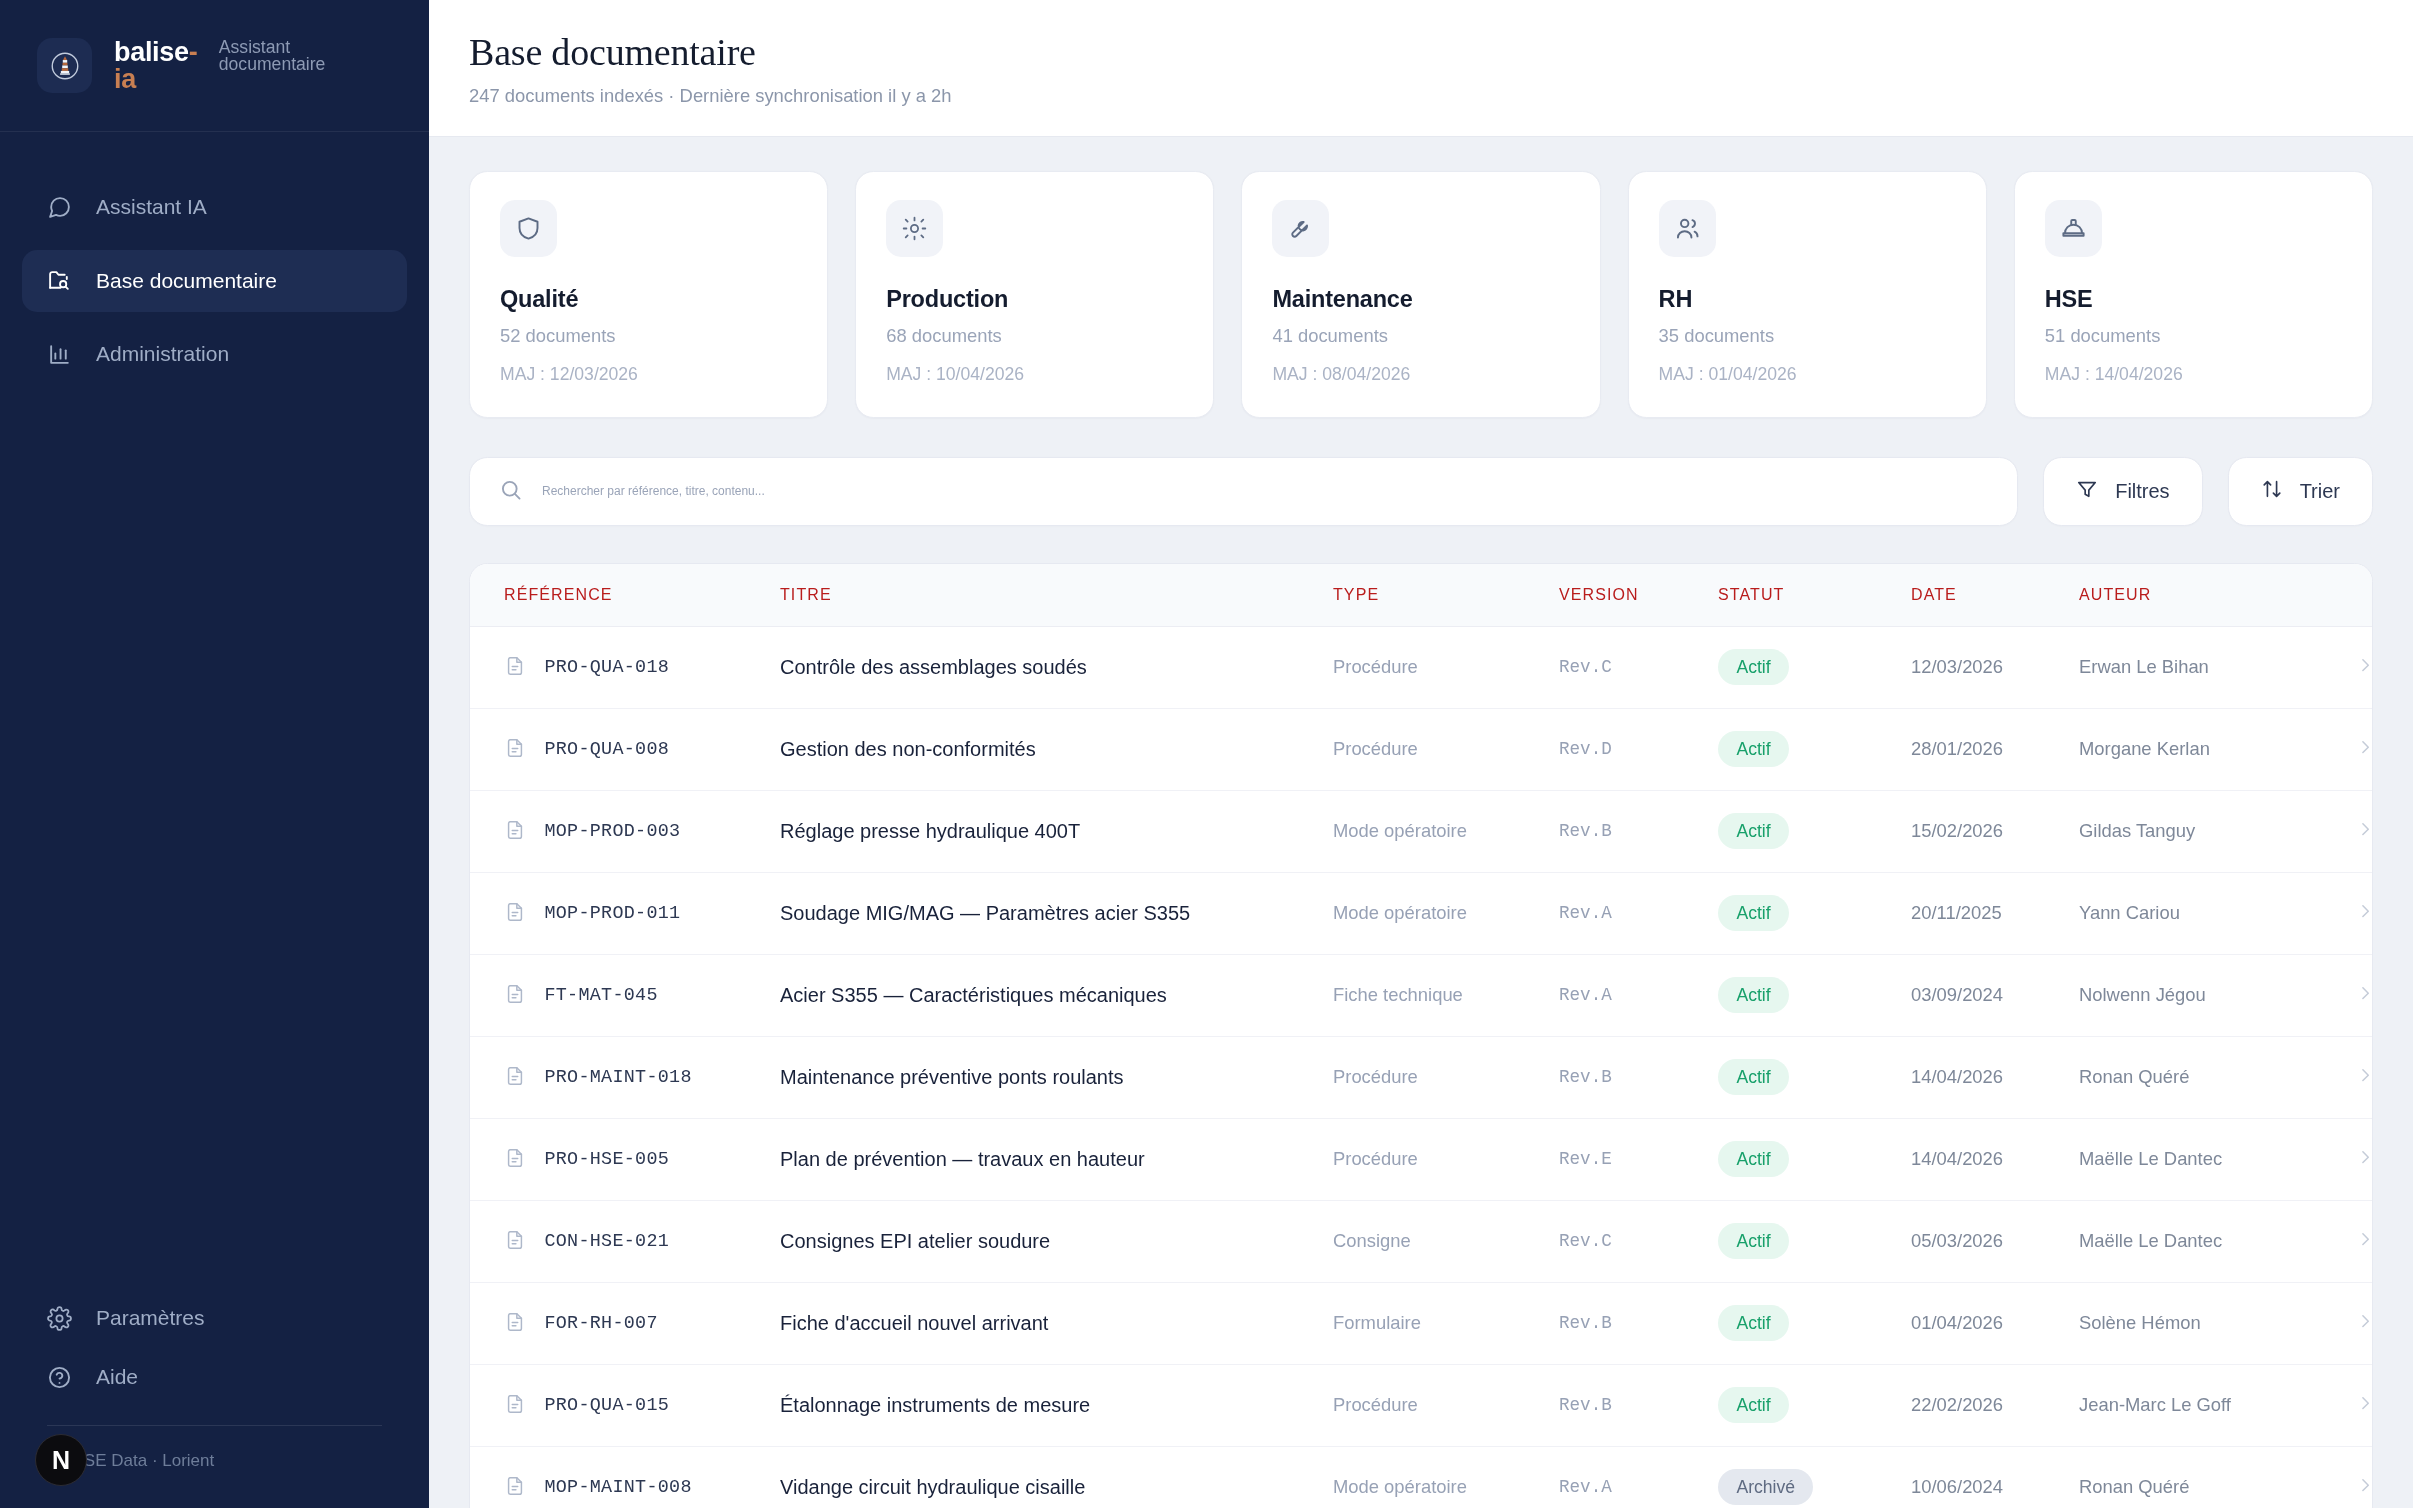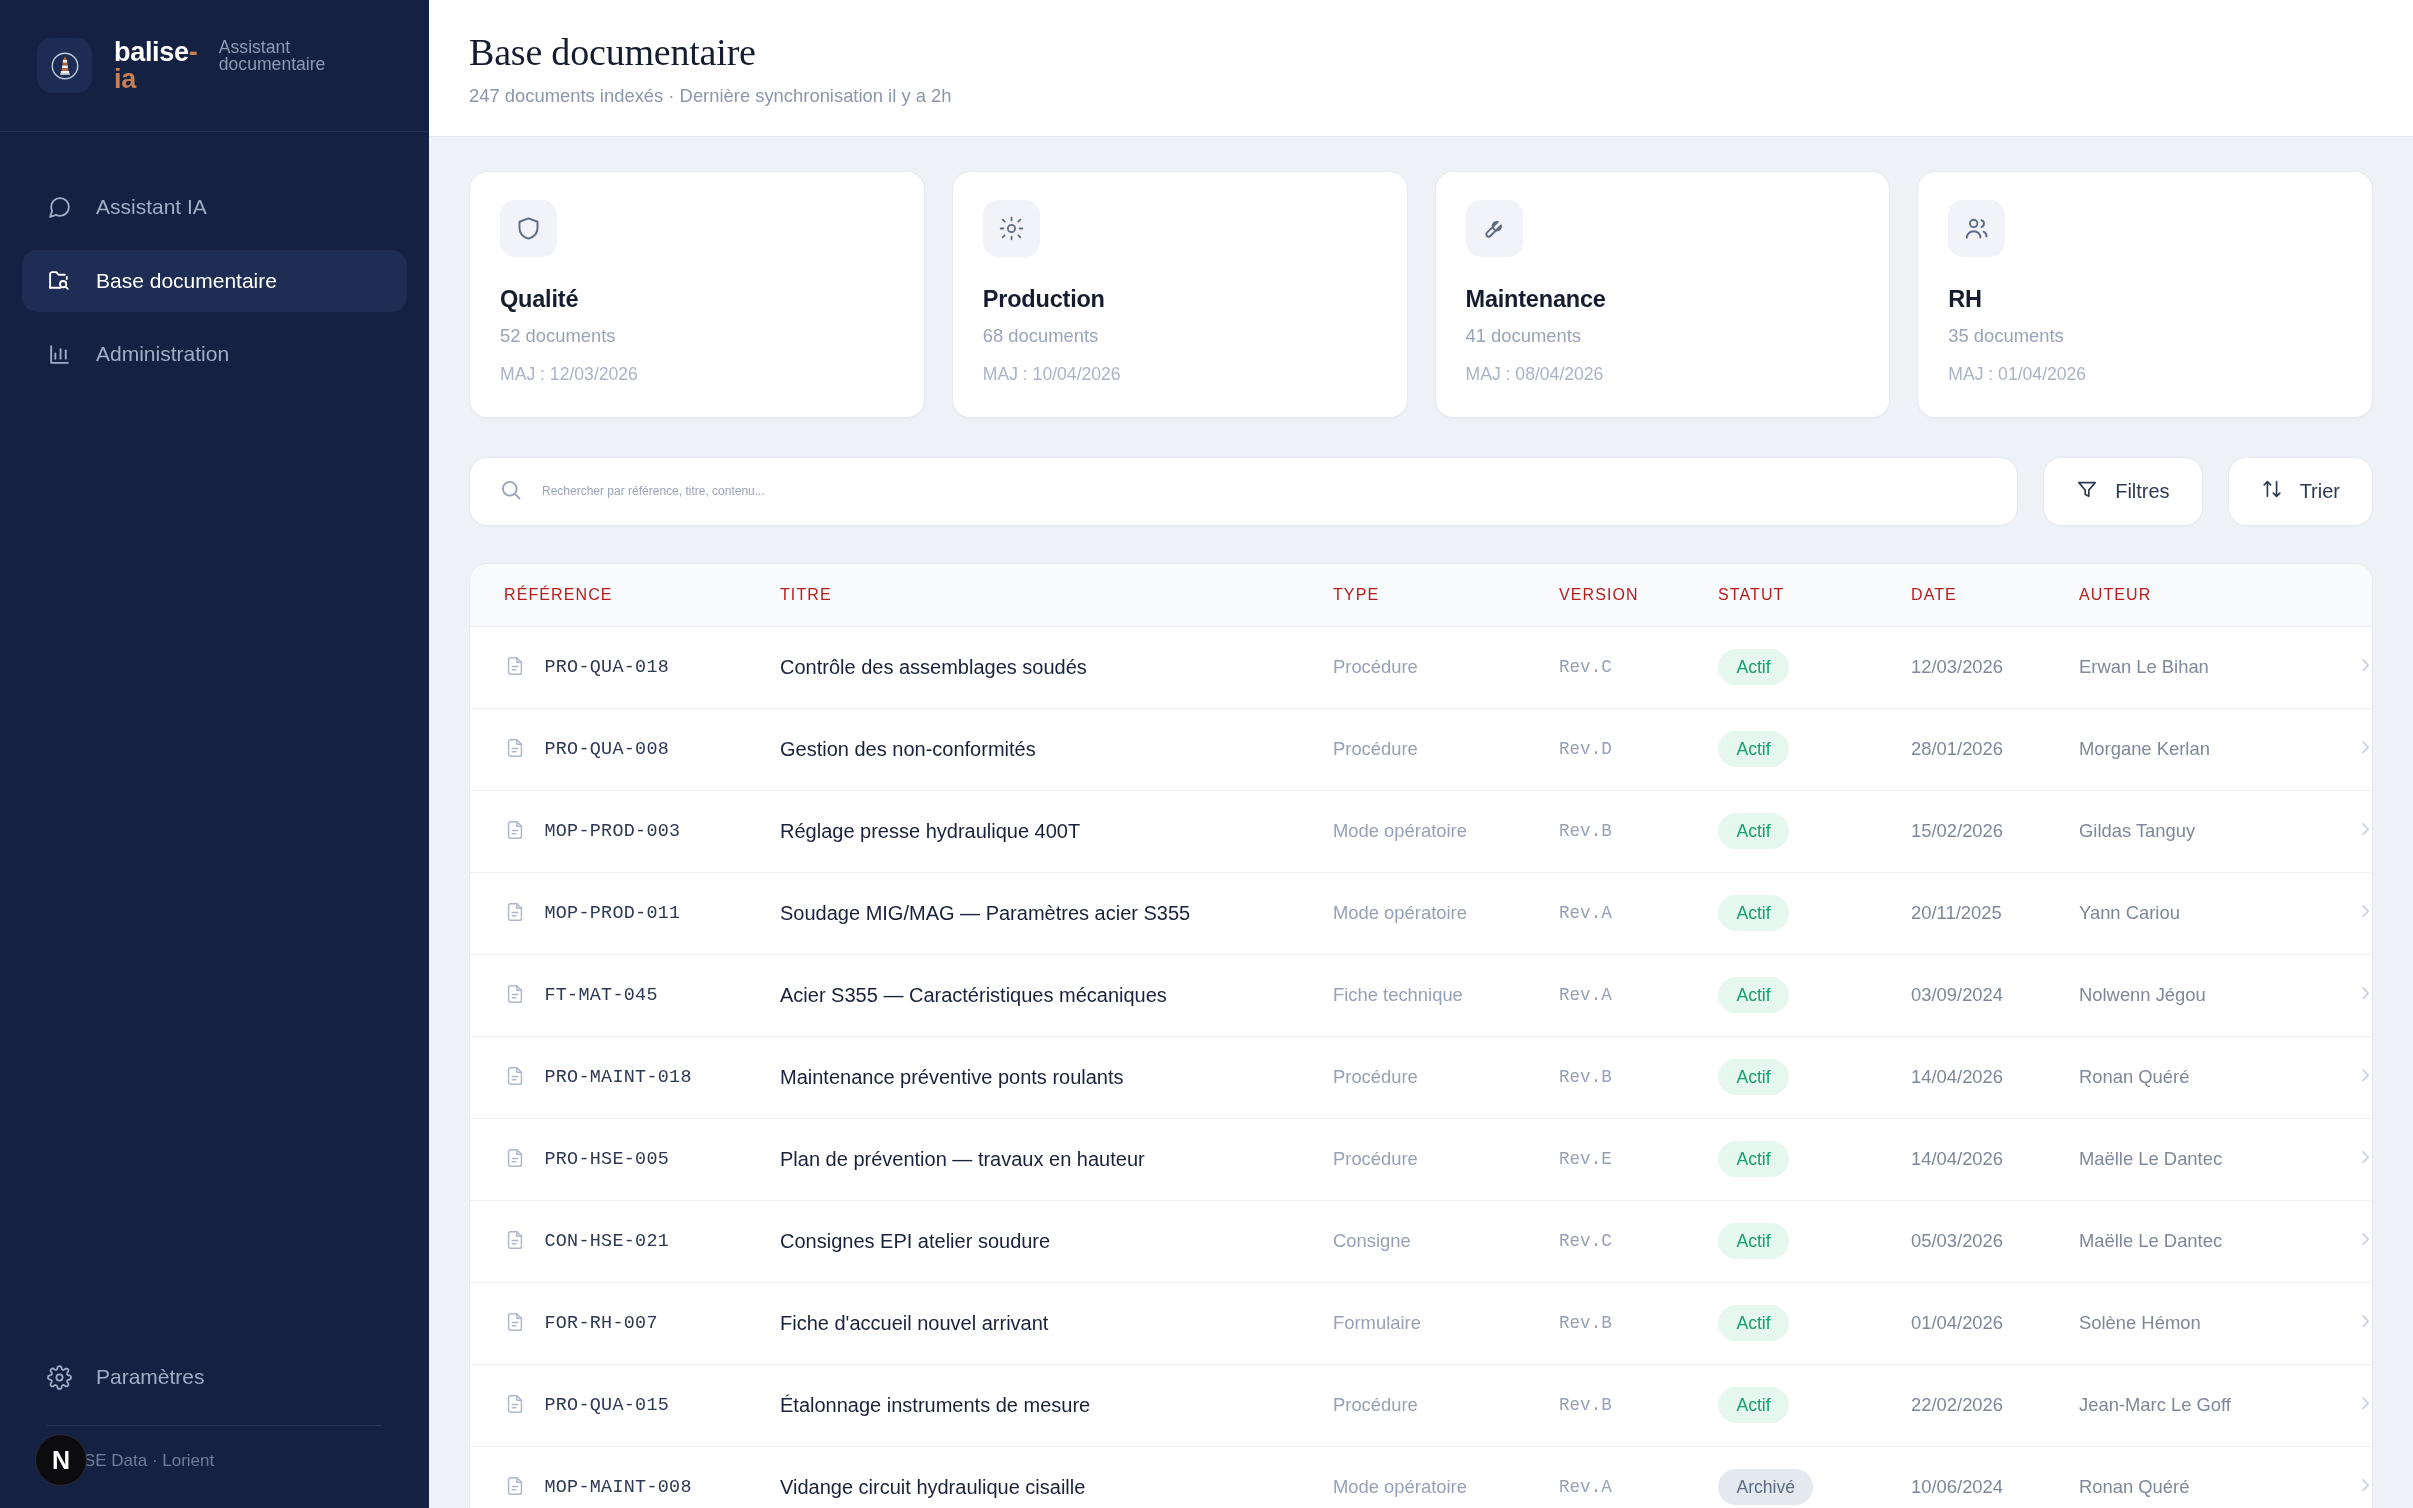--- a/index.html
+++ b/index.html
@@ -265,20 +265,30 @@
   <div class="side-bottom">
     <div class="nav-item">
       <span class="nav-ico">
         <svg width="25" height="25" viewBox="0 0 24 24" fill="none" stroke="currentColor" stroke-width="1.7" stroke-linecap="round" stroke-linejoin="round">
             <circle cx="12" cy="12" r="3"></circle>
             <path d="M19.4 15a1.7 1.7 0 0 0 .3 1.9l.1.1a2 2 0 1 1-2.8 2.8l-.1-.1a1.7 1.7 0 0 0-1.9-.3 1.7 1.7 0 0 0-1 1.5V21a2 2 0 1 1-4 0v-.1a1.7 1.7 0 0 0-1.1-1.5 1.7 1.7 0 0 0-1.9.3l-.1.1a2 2 0 1 1-2.8-2.8l.1-.1a1.7 1.7 0 0 0 .3-1.9 1.7 1.7 0 0 0-1.5-1H3a2 2 0 1 1 0-4h.1a1.7 1.7 0 0 0 1.5-1.1 1.7 1.7 0 0 0-.3-1.9l-.1-.1a2 2 0 1 1 2.8-2.8l.1.1a1.7 1.7 0 0 0 1.9.3H9a1.7 1.7 0 0 0 1-1.5V3a2 2 0 1 1 4 0v.1a1.7 1.7 0 0 0 1 1.5 1.7 1.7 0 0 0 1.9-.3l.1-.1a2 2 0 1 1 2.8 2.8l-.1.1a1.7 1.7 0 0 0-.3 1.9V9a1.7 1.7 0 0 0 1.5 1H21a2 2 0 1 1 0 4h-.1a1.7 1.7 0 0 0-1.5 1z"></path>
           </svg>
       </span>
       <span>Paramètres</span>
     </div>
+    <div class="nav-item">
+      <span class="nav-ico">
+        <svg width="25" height="25" viewBox="0 0 24 24" fill="none" stroke="currentColor" stroke-width="1.8" stroke-linecap="round" stroke-linejoin="round">
+            <circle cx="12" cy="12" r="9.2"></circle>
+            <path d="M9.3 9.3a2.8 2.8 0 0 1 5.4.9c0 1.9-2.7 2.8-2.7 2.8"></path>
+            <path d="M12 17.2h.01"></path>
+          </svg>
+      </span>
+      <span>Aide</span>
+    </div>
     <div class="side-sep"></div>
   </div>
   <div class="side-foot">BALISE Data · Lorient</div>
 
   <div class="dev-badge">N</div>
 </aside>
 
 <main id="main">
 
   <div class="topbar">
@@ -331,20 +341,32 @@
               <path d="M3.5 20c0-3.3 2.7-5.6 6-5.6s6 2.3 6 5.6"></path>
               <path d="M16.4 4.6a3.2 3.2 0 0 1 0 6.1"></path>
               <path d="M18.3 14.8c1.6.8 2.6 2.3 2.6 4.2"></path>
             </svg>
         </div>
         <div class="card-name">RH</div>
         <div class="card-count">35 documents</div>
         <div class="card-maj">MAJ : 01/04/2026</div>
       </div>
 
+      <div class="card">
+        <div class="card-ico">
+          <svg width="27" height="27" viewBox="0 0 24 24" fill="none" stroke="#5d6b84" stroke-width="1.7" stroke-linecap="round" stroke-linejoin="round">
+              <path d="M4.4 16.2a7.6 7.6 0 0 1 15.2 0"></path>
+              <path d="M10 8.8V5.4a1 1 0 0 1 1-1h2a1 1 0 0 1 1 1v3.4"></path>
+              <path d="M3 16.2h18v2.2H3z"></path>
+            </svg>
+        </div>
+        <div class="card-name">HSE</div>
+        <div class="card-count">51 documents</div>
+        <div class="card-maj">MAJ : 14/04/2026</div>
+      </div>
 
     </div>
 
     <div class="searchrow">
       <div class="searchbox">
         <span>
           <svg width="23.5" height="23.5" viewBox="0 0 24 24" fill="none" stroke="#9aa4b8" stroke-width="1.9" stroke-linecap="round">
               <circle cx="11" cy="11" r="7"></circle>
               <path d="M16.2 16.2 21 21"></path>
             </svg>

